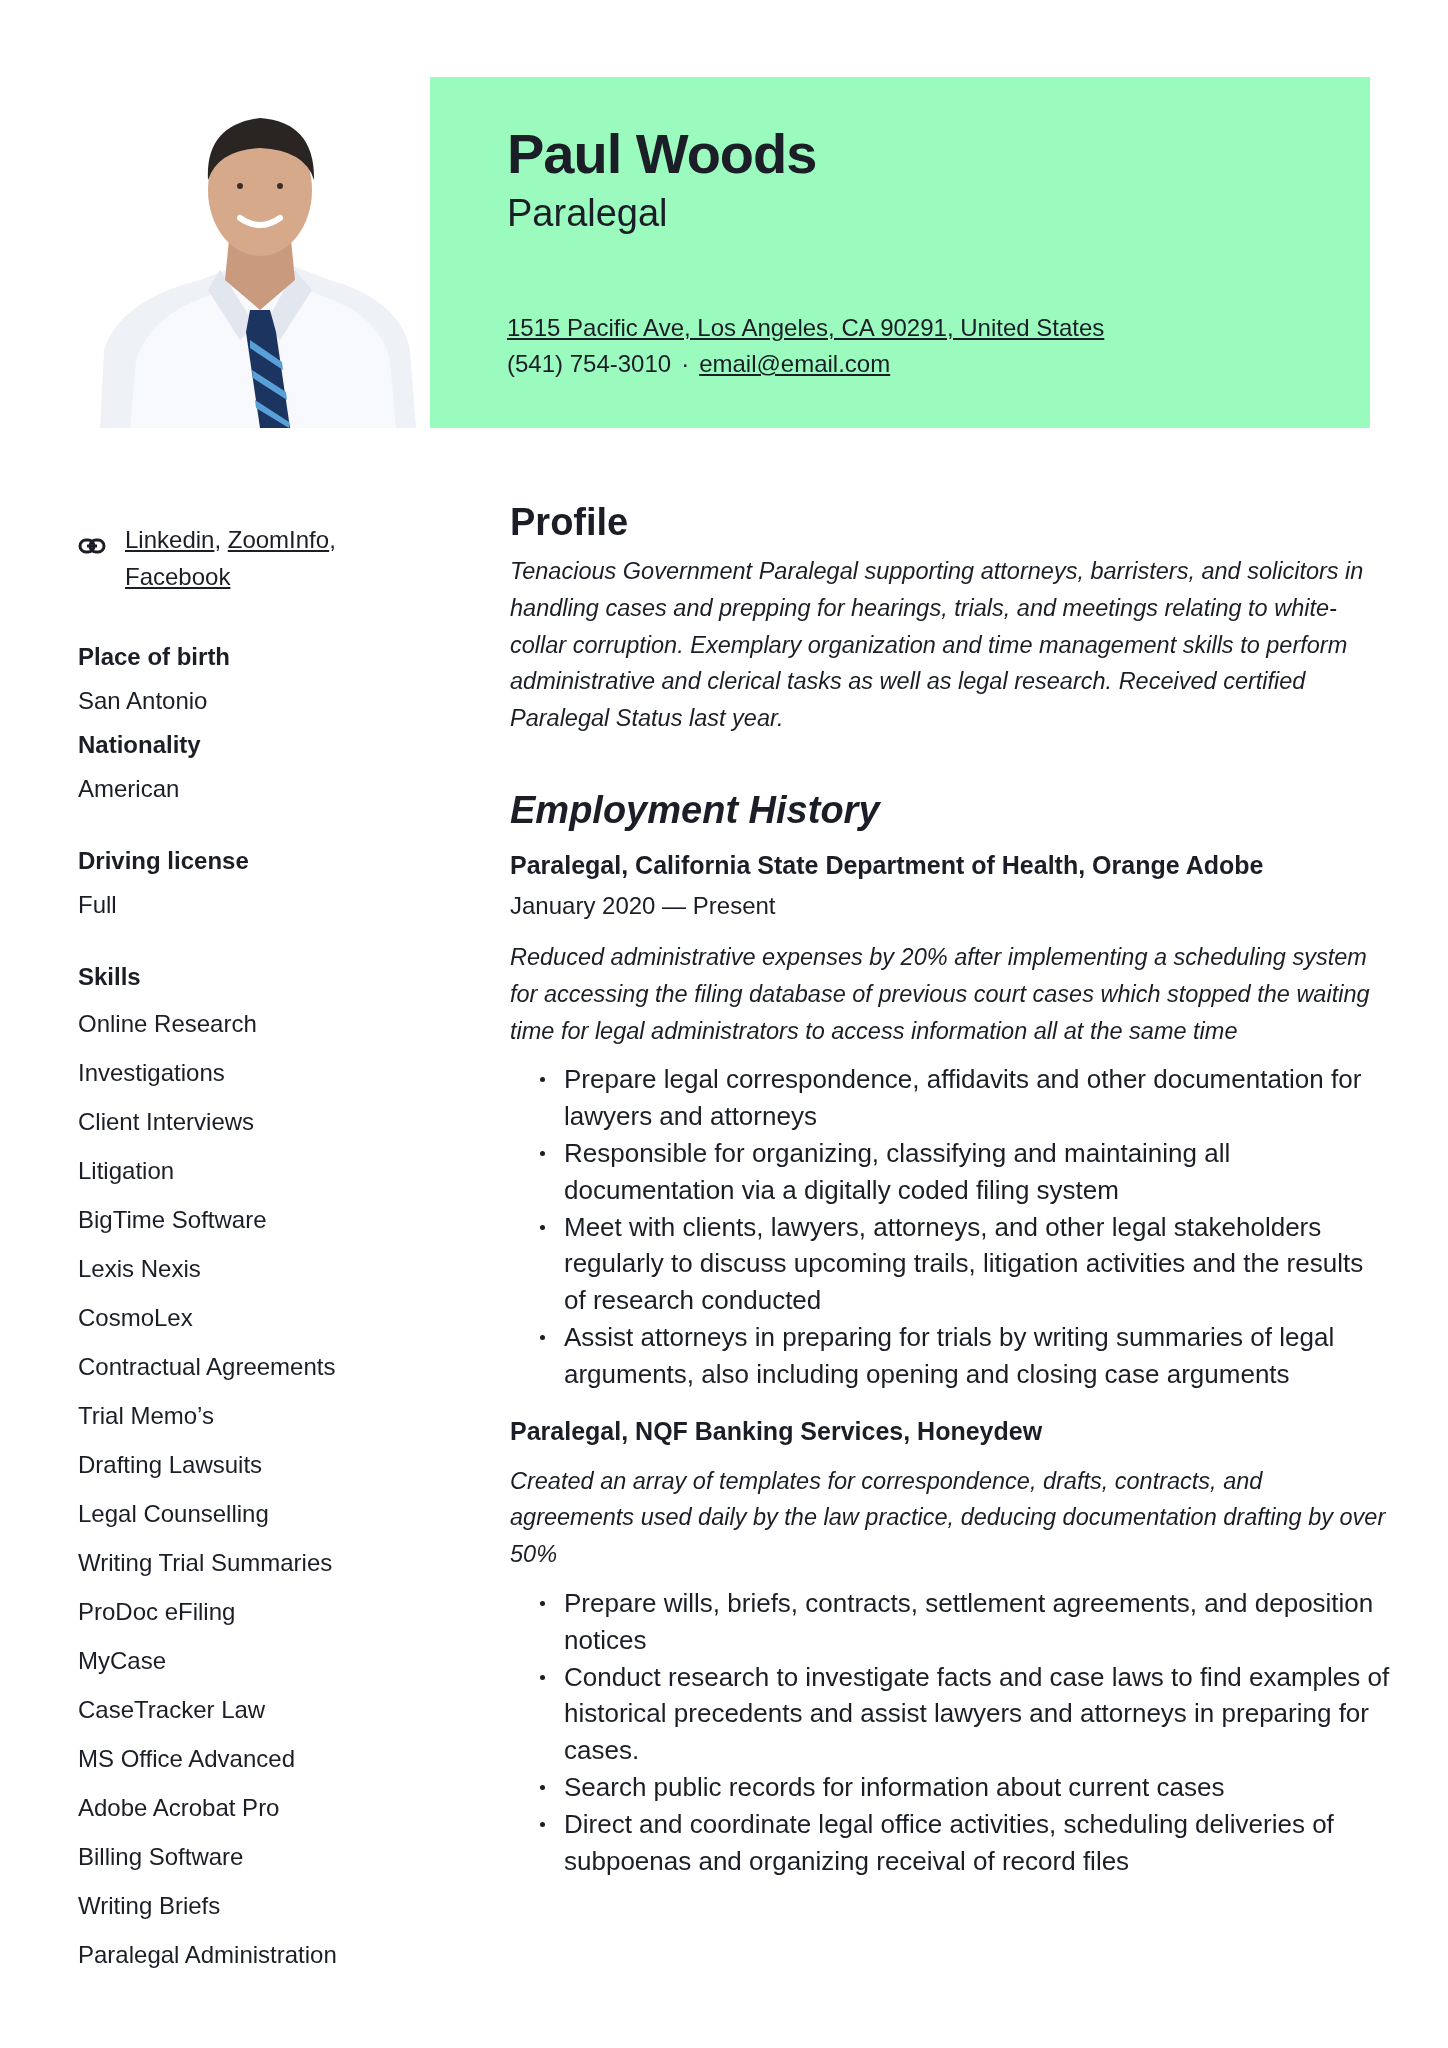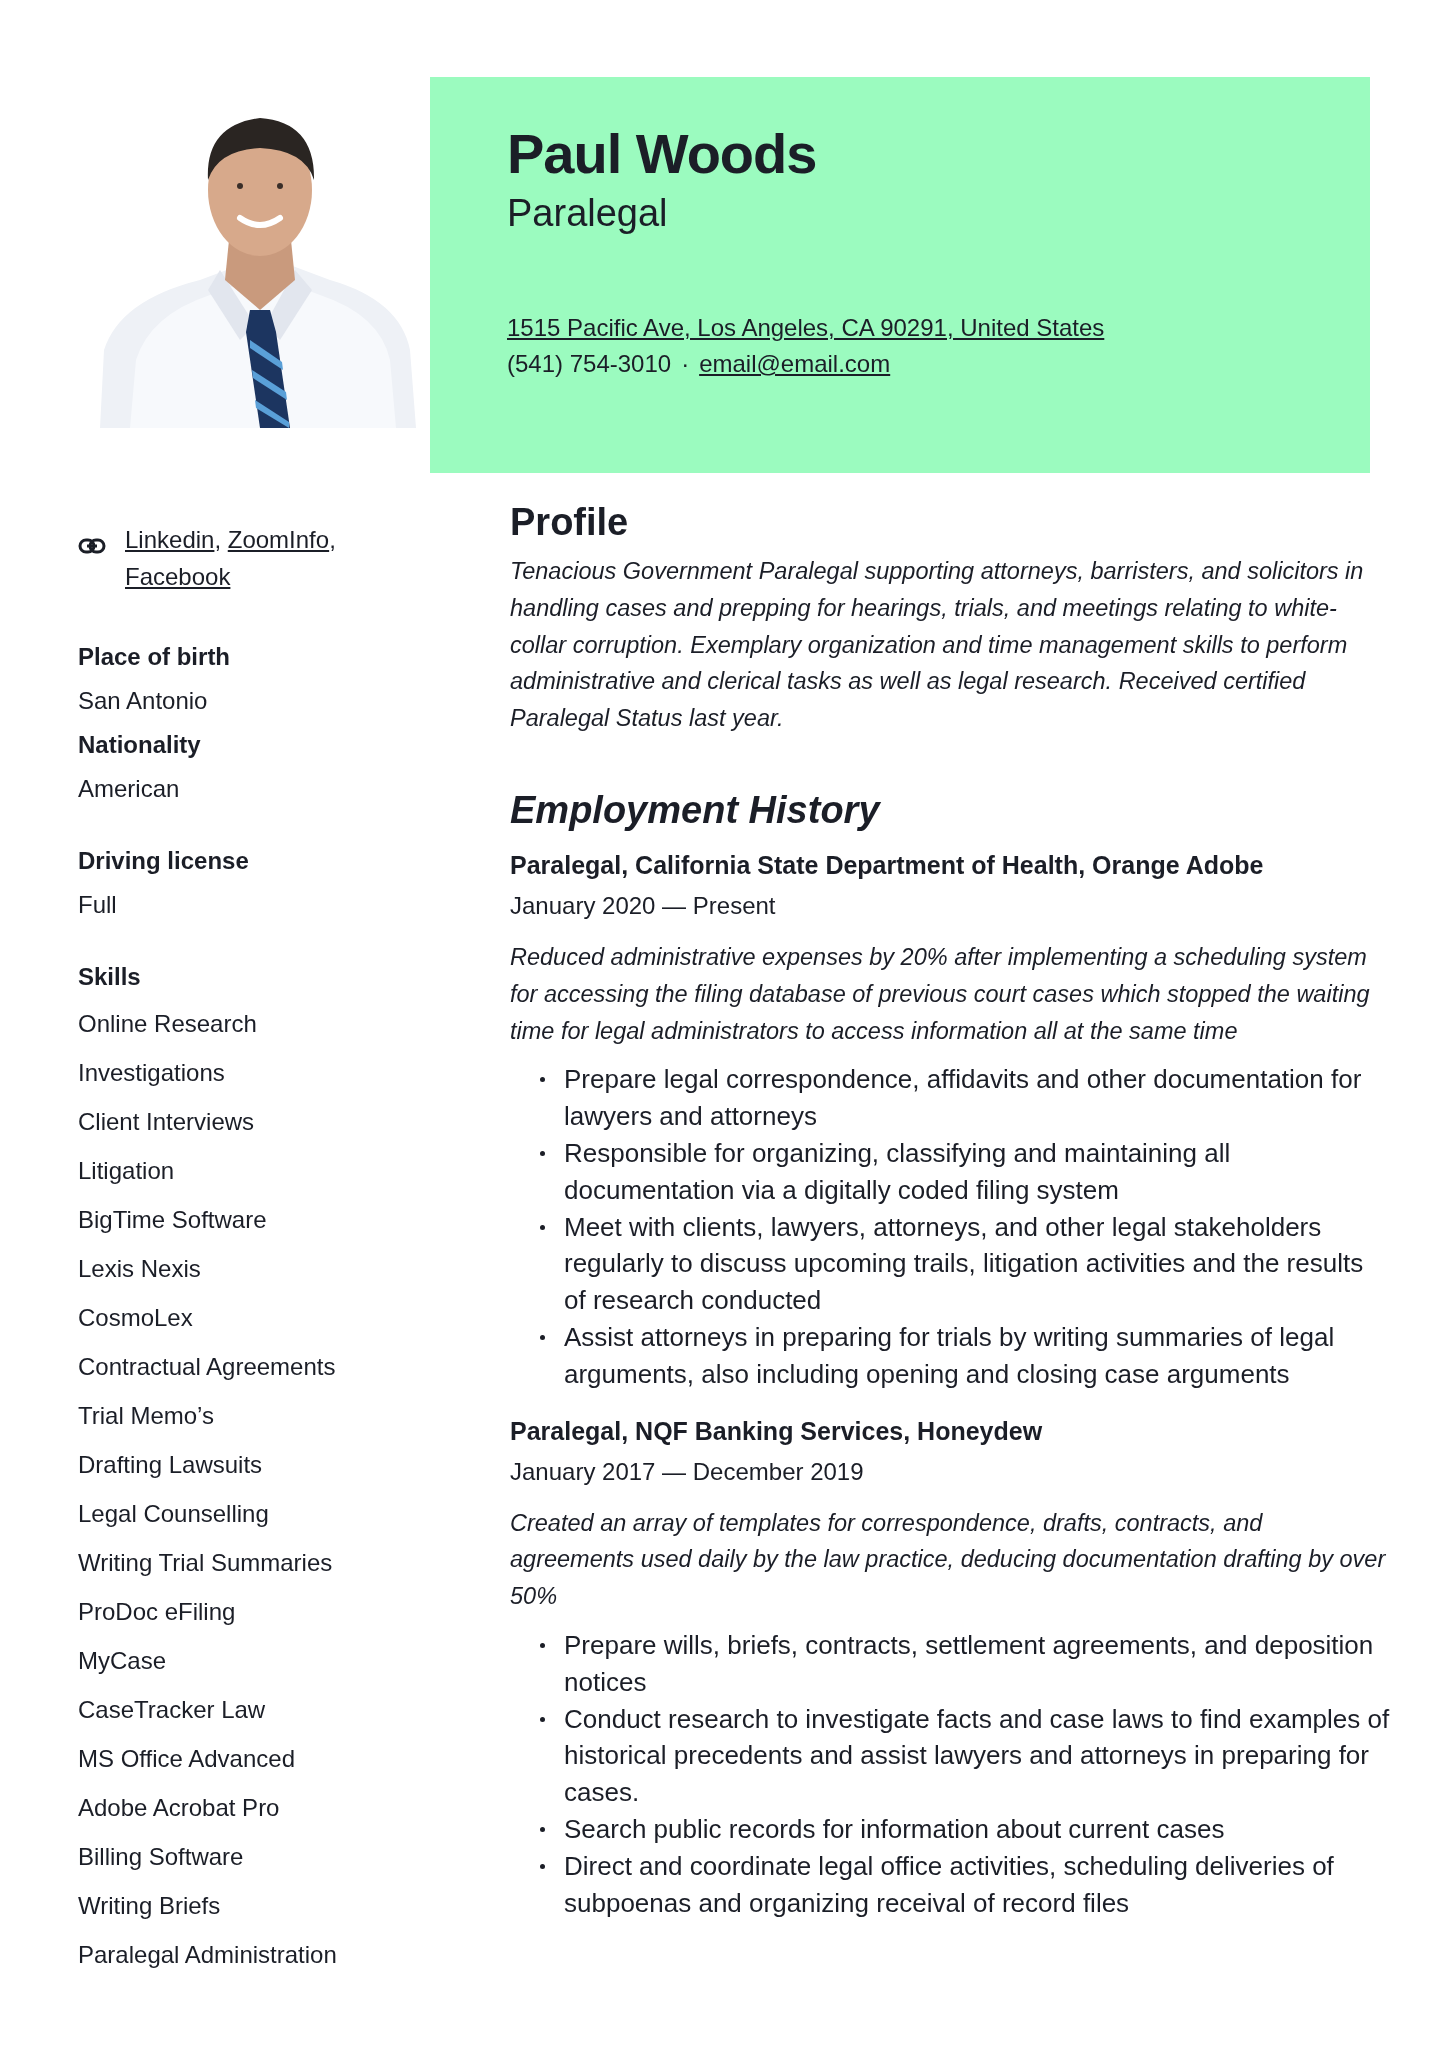--- a/index.html
+++ b/index.html
@@ -7,21 +7,21 @@
     width: 1448px; height: 2048px; position: relative; overflow: hidden;
     font-family: "Liberation Sans", "DejaVu Sans", sans-serif;
     color: #1b1e27;
   }
   .photo {
     position: absolute; left: 90px; top: 100px; width: 326px; height: 328px;
     background: #ffffff; overflow: hidden;
   }
   .photo svg { display: block; }
   .header-box {
-    position: absolute; left: 430px; top: 77px; width: 940px; height: 396px;
+    position: absolute; left: 430px; top: 77px; width: 940px; height: 351px;
     background: #9bfbbf;
   }
   .name {
     position: absolute; left: 77px; top: 45px; margin: 0;
     font-size: 56px; font-weight: bold; letter-spacing: -1px; line-height: 64px;
   }
   .job-title {
     position: absolute; left: 77px; top: 114px; font-size: 38px; line-height: 44px;
   }
   .address {
@@ -161,21 +161,20 @@
     <ul class="bullets">
       <li>Prepare legal correspondence, affidavits and other documentation for lawyers and attorneys</li>
       <li>Responsible for organizing, classifying and maintaining all documentation via a digitally coded filing system</li>
       <li>Meet with clients, lawyers, attorneys, and other legal stakeholders regularly to discuss upcoming trails, litigation activities and the results of research conducted</li>
       <li>Assist attorneys in preparing for trials by writing summaries of legal arguments, also including opening and closing case arguments</li>
     </ul>
   </div>
 
   <div class="job2">
     <div class="job-head">Paralegal, NQF Banking Services, Honeydew</div>
-    <div class="job-date">January 2017 — December 2019</div>
     <div class="job-desc">Created an array of templates for correspondence, drafts, contracts, and agreements used daily by the law practice, deducing documentation drafting by over 50%</div>
     <ul class="bullets">
       <li>Prepare wills, briefs, contracts, settlement agreements, and deposition notices</li>
       <li>Conduct research to investigate facts and case laws to find examples of historical precedents and assist lawyers and attorneys in preparing for cases.</li>
       <li>Search public records for information about current cases</li>
       <li>Direct and coordinate legal office activities, scheduling deliveries of subpoenas and organizing receival of record files</li>
     </ul>
   </div>
 </div>
 

